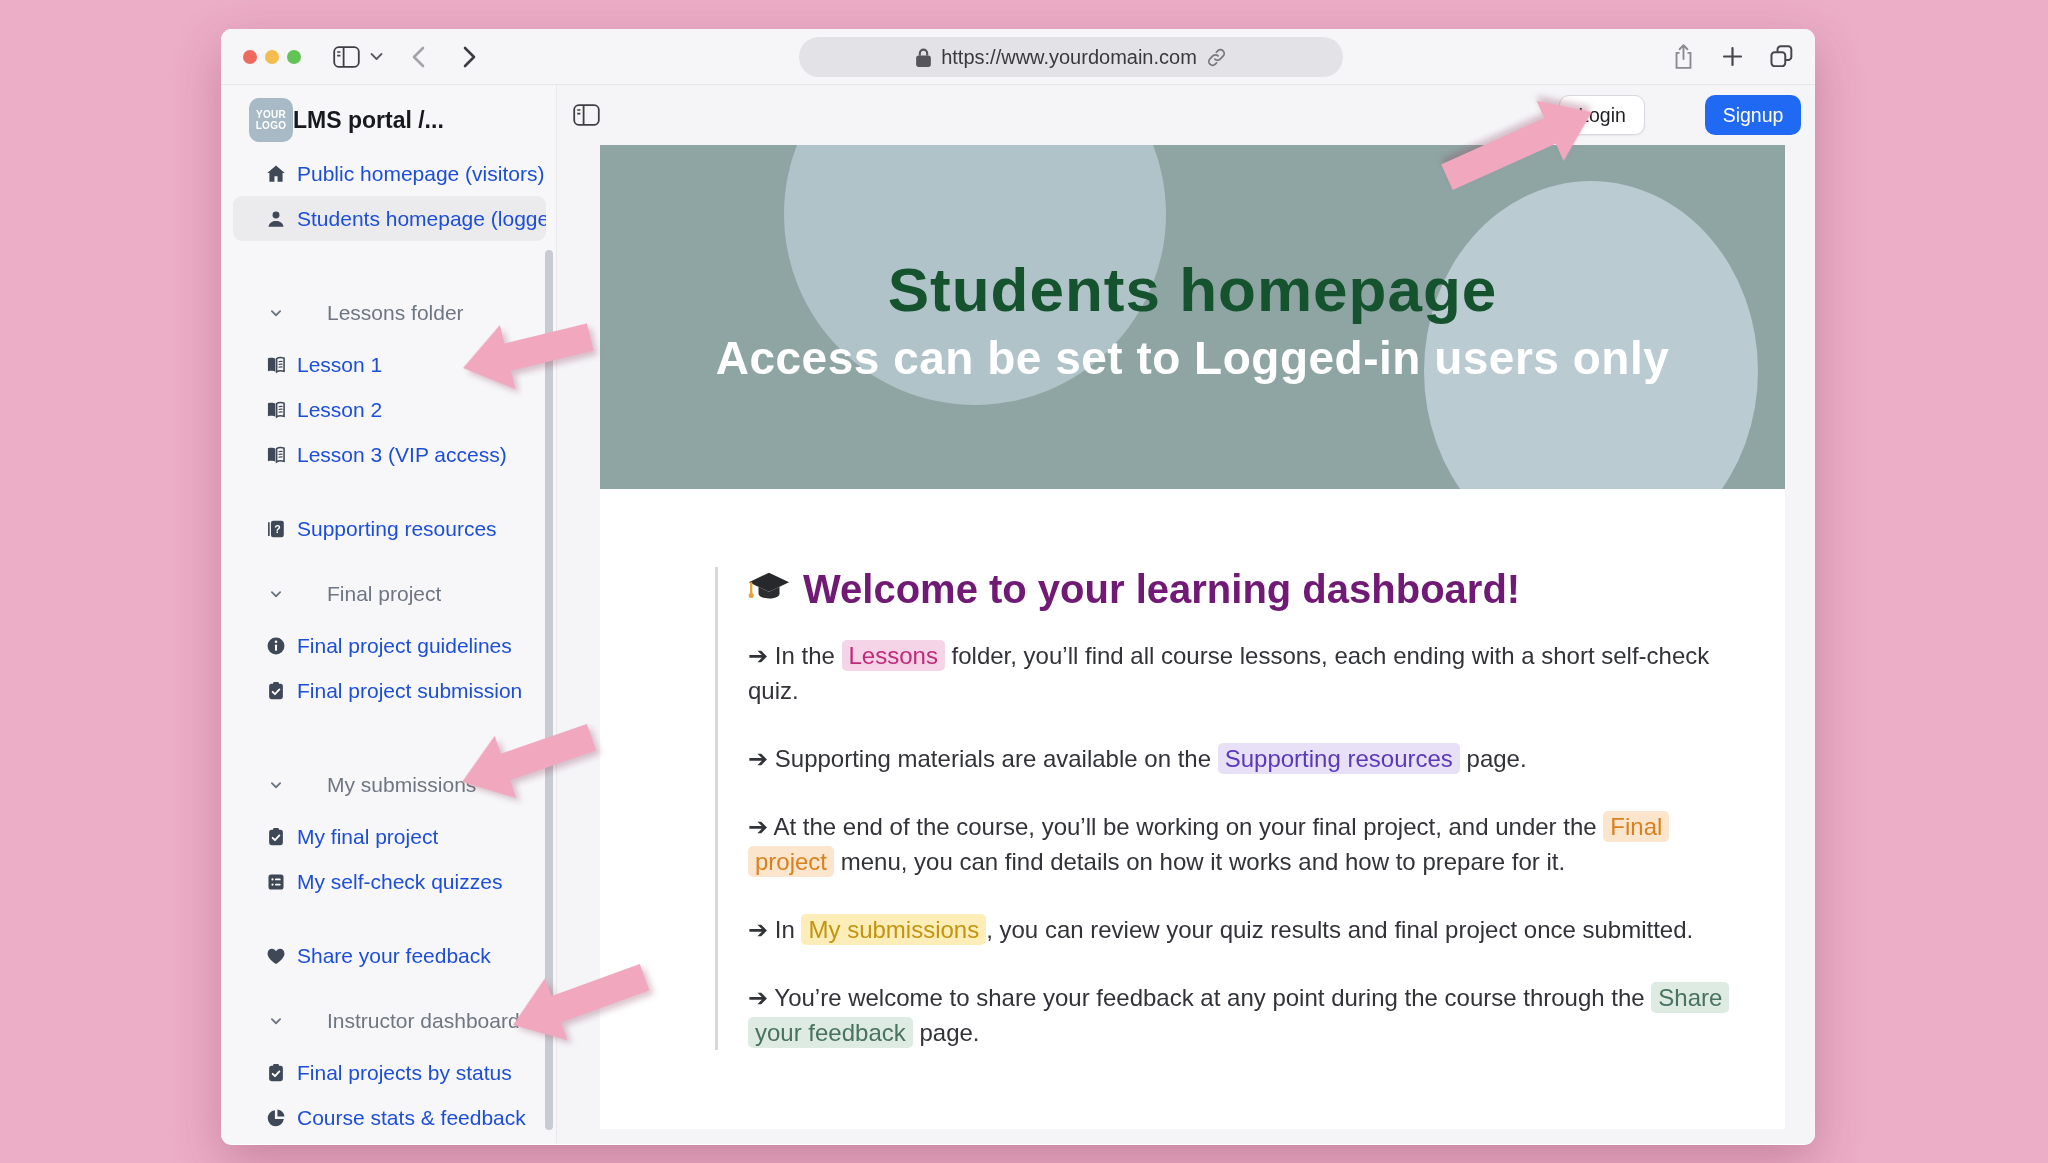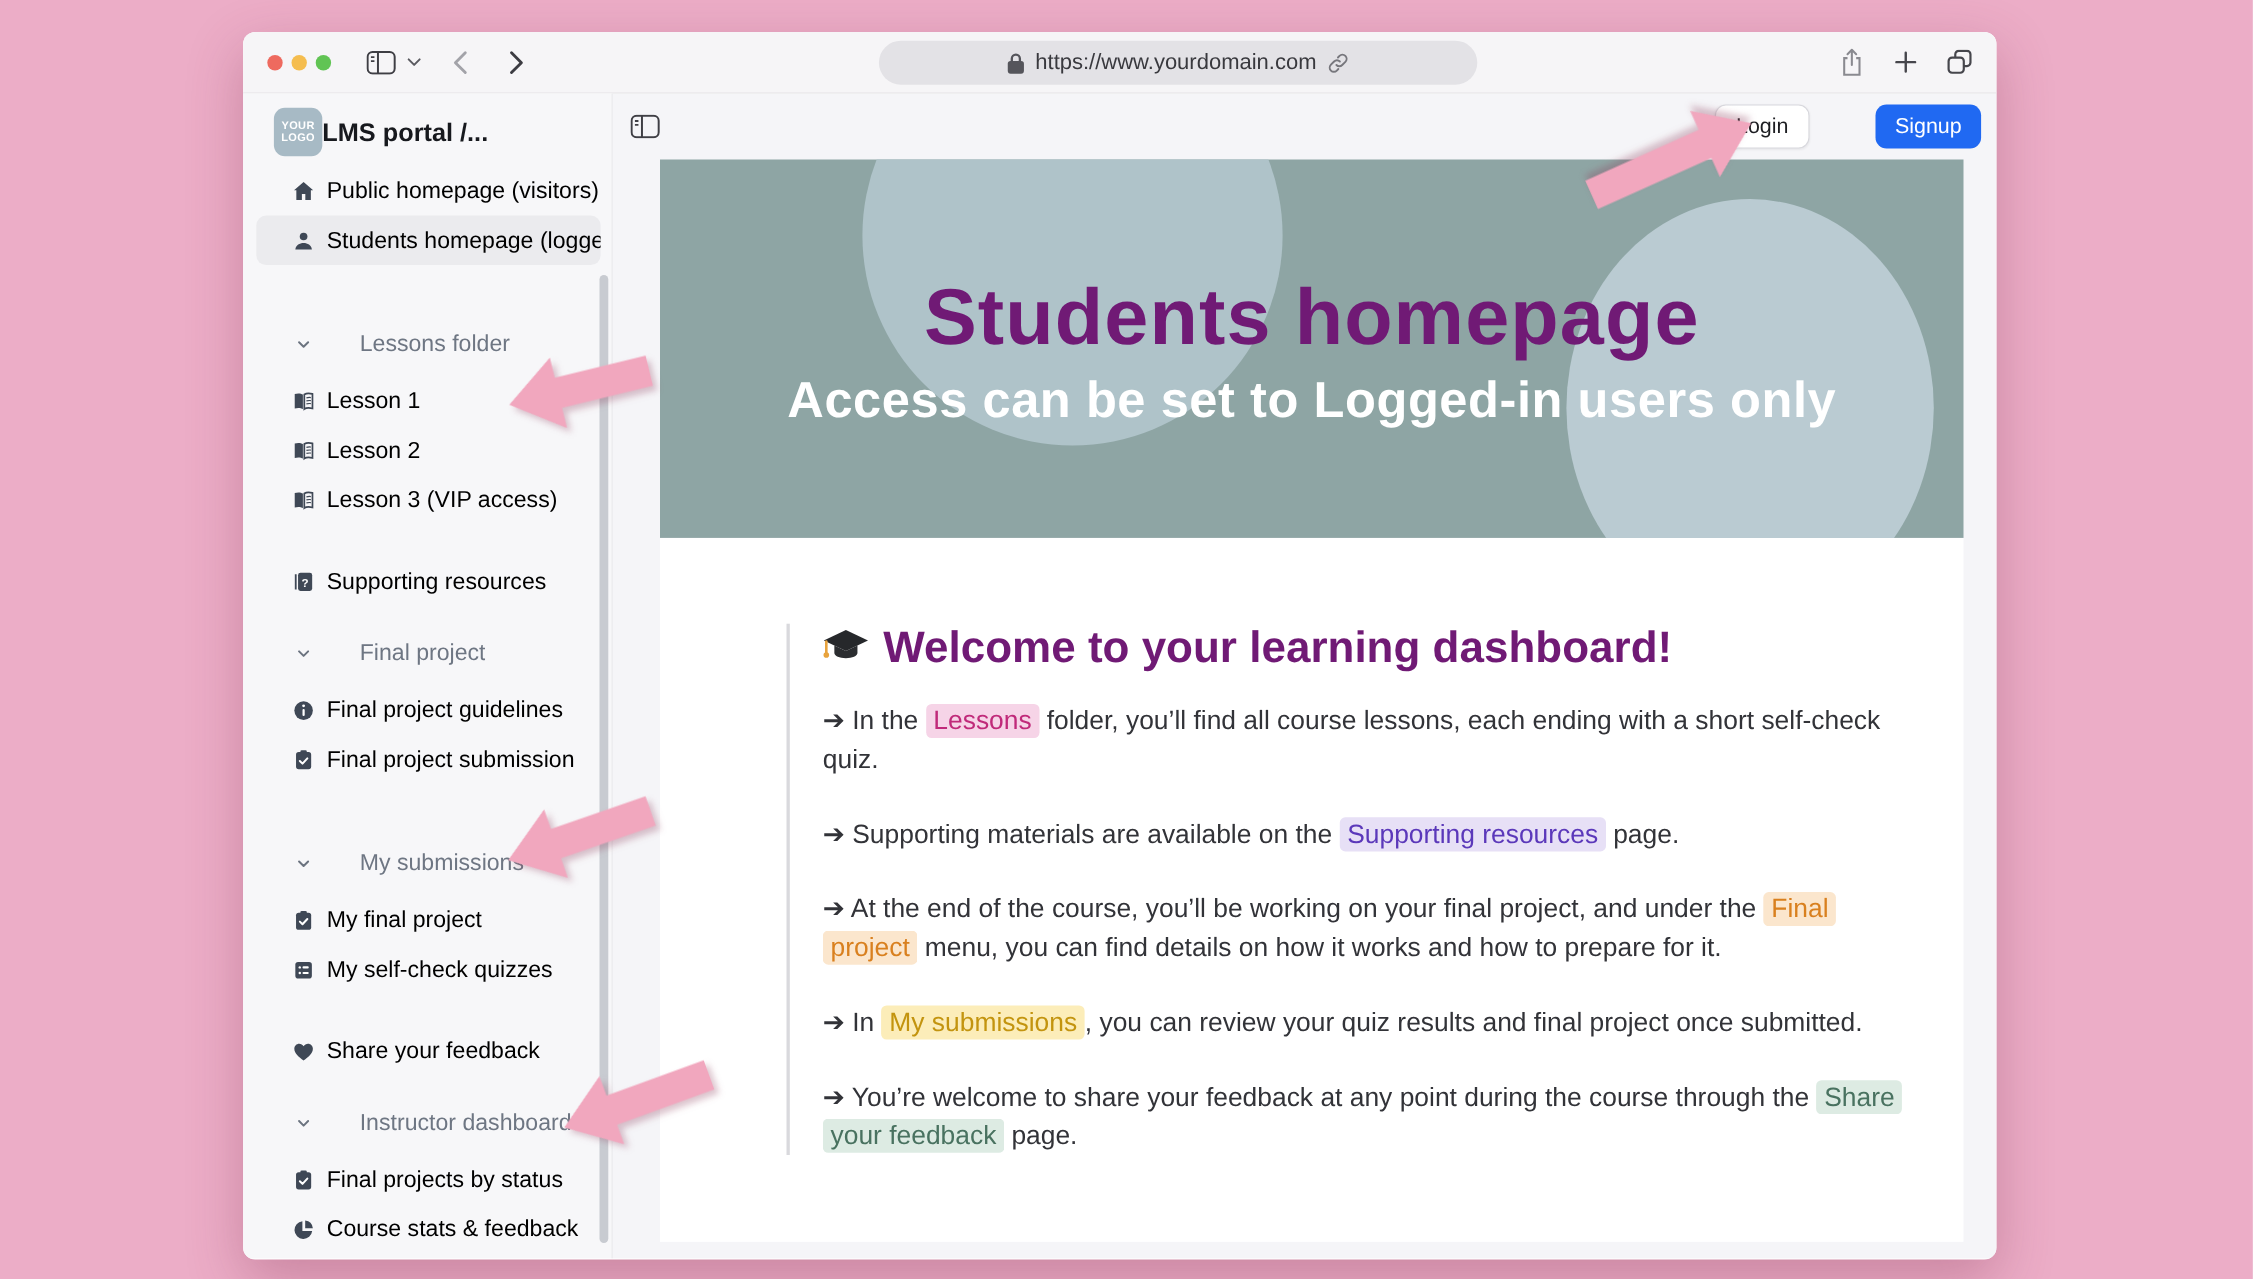--- a/index.html
+++ b/index.html
@@ -38,21 +38,21 @@
   }
   .sb-header { display:flex; align-items:center; padding:13px 12px 9px 28px; }
   .logo {
     width:44px; height:44px; border-radius:10px; background:#a7bac5; color:#fff;
     display:flex; flex-direction:column; align-items:center; justify-content:center;
     font-size:10px; font-weight:700; line-height:11px; letter-spacing:.3px; cursor:pointer;
   }
   .sb-title { font-size:23px; font-weight:700; color:#17191e; white-space:nowrap; }
   .side-item {
     height:45px; display:flex; align-items:center; gap:10px;
-    padding-left:44px; font-size:21px; color:#000000; cursor:pointer;
+    padding-left:44px; font-size:21px; color:#1d4ed8; cursor:pointer;
   }
   .side-item.section { color:#6e7683;gap:40px; }
   .s-icon { width:22px; height:22px; flex-shrink:0; display:flex; align-items:center; justify-content:center; }
   .s-icon svg { width:22px; height:22px; }
   .section .s-icon svg { width:18px; height:18px; }
   .side-item.selected { background:#ebebee; border-radius:9px; margin:0 10px 0 12px; padding-left:32px; }
   .s-label { white-space:nowrap; overflow:hidden; }
   .g-xs { margin-top:7px; } .g-sm { margin-top:20px; } .g-md { margin-top:29px; } .g-lg { margin-top:49px; }
   .sb-scrollbar {
     position:absolute; right:3px; top:165px; width:8px; height:880px;
@@ -71,21 +71,21 @@
   .btn.login { width:86px; background:#fff; border:1px solid #d8d8dd; color:#1d1e22; box-shadow:0 1px 2px rgba(0,0,0,.06); }
   .btn.signup { width:96px; background:var(--accent-blue,#2069f2); color:#fff; border:none; }
   .page { flex:1; padding:0 30px 15px 43px; }
   .card { width:1185px; height:984px; }
   .hero {
     height:344px; background:var(--banner-bg,#8ea5a4); position:relative; overflow:hidden;
     display:flex; flex-direction:column; align-items:center; justify-content:center;
   }
   .circle1 { position:absolute; left:184px; top:-122px; width:382px; height:382px; border-radius:50%; background:var(--banner-circle-top,#afc3c9); }
   .circle2 { position:absolute; left:824px; top:36px; width:334px; height:380px; border-radius:50%; background:var(--banner-circle-right,#bacbd2); }
-  .hero-title { position:relative; z-index:1; font-size:72px; font-weight:700; color:#701a75; letter-spacing:1px; margin-top:4px; }
+  .hero-title { position:relative; z-index:1; font-size:62px; font-weight:700; color:#14532d; letter-spacing:1px; margin-top:4px; }
   .hero-sub   { position:relative; z-index:1; font-size:46px; font-weight:600; color:#fff; letter-spacing:.5px; margin-top:6px; }
   .doc { background:#fff; height:640px; padding:78px 0 0 115px; }
   .quote { border-left:3px solid #d9d9dd; padding-left:30px; }
   .doc-heading { display:flex; align-items:center; gap:13px; font-size:40px; font-weight:700; color:#701a75; margin-bottom:26px; }
   .doc-heading svg { width:42px; height:40px; flex-shrink:0; }
   .para { font-size:24px; line-height:35px; color:#323338; margin-bottom:33px; width:975px; }
   .hl {
     background:var(--hb); color:var(--ht); padding:2px 7px; border-radius:5px;
     box-decoration-break:clone; -webkit-box-decoration-break:clone;
   }

